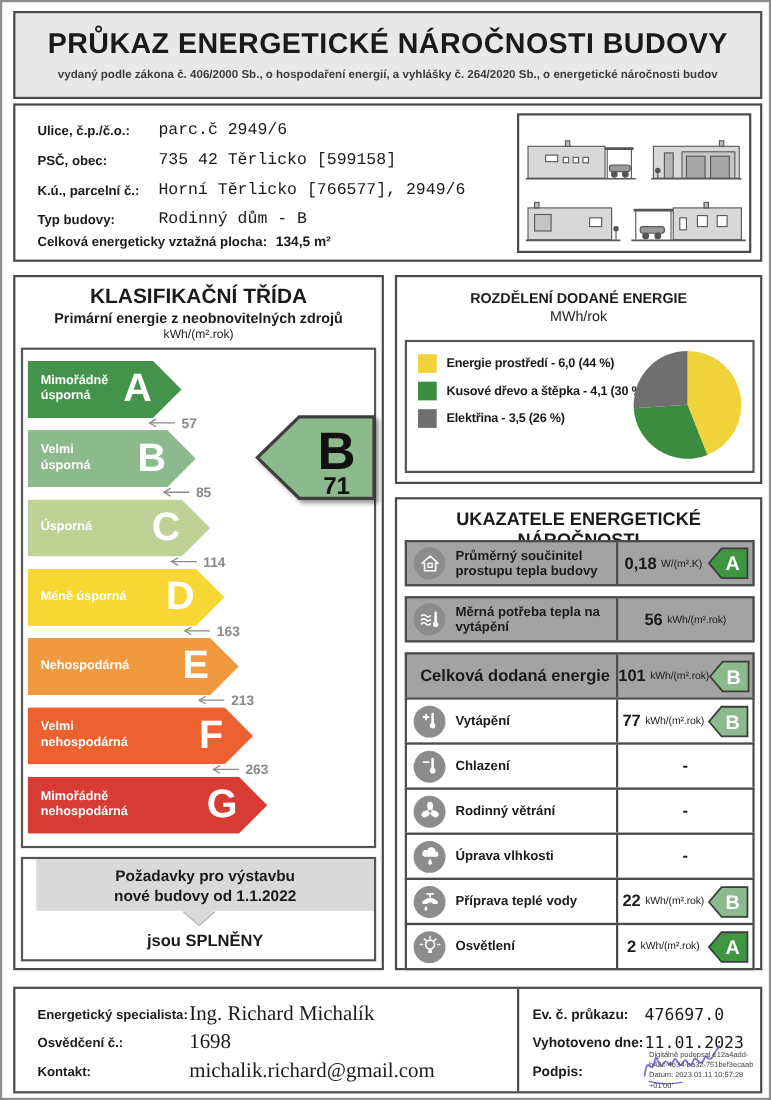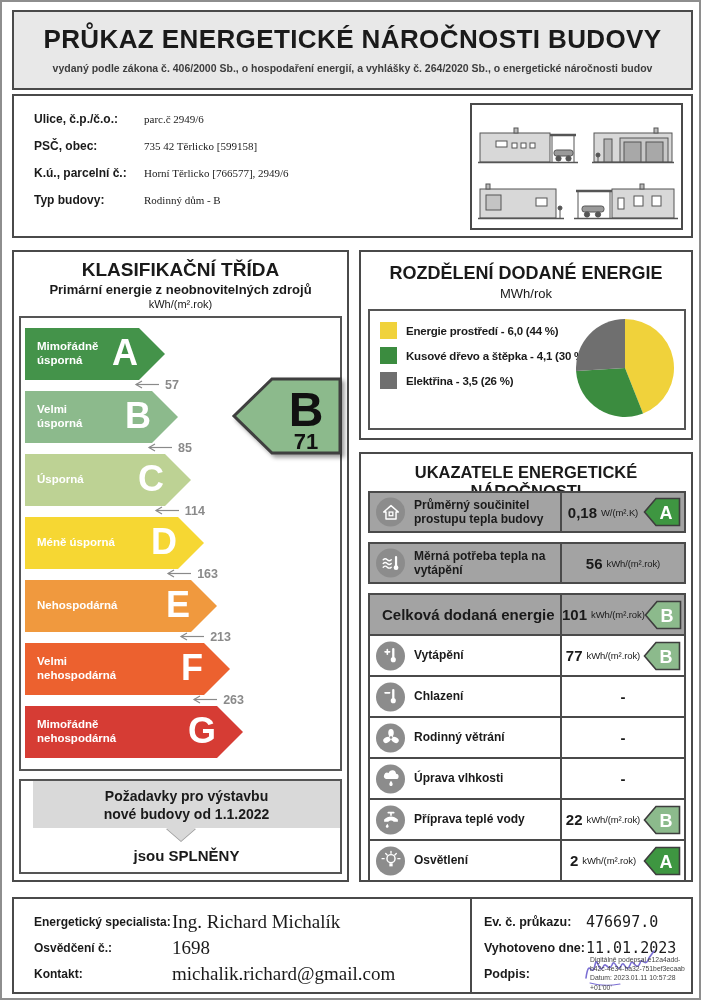--- a/index.html
+++ b/index.html
@@ -10,21 +10,21 @@
   
   .header{left:10px;top:8px;width:681px;height:80px;background:#e8e8e8;}
   .h-title{text-align:center;font-size:26px;font-weight:bold;margin-top:12px;letter-spacing:.4px;}
   .h-sub{text-align:center;font-size:10.5px;font-weight:bold;color:#3d3d3d;margin-top:7px;}
 
   
   .info{left:10px;top:92px;width:681px;height:144px;}
   .info-rows{position:absolute;left:20px;top:9px;}
   .i-row{height:27px;display:flex;align-items:center;}
   .i-label{width:110px;font-size:12px;font-weight:bold;}
-  .i-value{font-family:Liberation Serif, serif;font-size:11px;}
+  .i-value{font-family:Liberation Mono, monospace;font-size:15px;}
   .area-row{position:absolute;left:20px;top:117px;font-size:12px;font-weight:bold;}
   .area-row .a-value{margin-left:8px;font-size:12.5px;}
   .elev-box{position:absolute;right:8px;top:7px;width:213px;height:127px;border:2px solid #4a4a4a;background:#fff;box-sizing:border-box;}
 
   
   .classp{left:10px;top:248px;width:337px;height:632px;}
   .c-title{text-align:center;font-size:19px;font-weight:bold;margin-top:7px;}
   .c-sub{text-align:center;font-size:13px;font-weight:bold;margin-top:1px;}
   .c-unit{text-align:center;font-size:11px;margin-top:1px;}
   .scale{position:absolute;left:5px;top:64px;width:323px;height:455px;border:2px solid #555;box-sizing:border-box;}
@@ -42,21 +42,21 @@
   .req{position:absolute;left:5px;top:527px;width:323px;height:95px;border:2px solid #555;box-sizing:border-box;padding-left:12px;}
   .req-gray{height:47px;background:#d9d9d9;text-align:center;font-size:14px;font-weight:bold;
         line-height:1.25;padding-top:7px;box-sizing:border-box;}
   .req-tri{position:absolute;left:50%;top:47px;transform:translateX(-50%);width:0;height:0;
         border-left:15px solid transparent;border-right:15px solid transparent;border-top:13px solid #d9d9d9;
         filter:drop-shadow(0 1.5px 0 #9a9a9a);}
   .req-result{text-align:center;font-size:15px;font-weight:bold;margin-top:19px;}
 
   
   .energy{left:357px;top:248px;width:334px;height:190px;}
-  .e-title{text-align:center;font-size:18px;font-weight:bold;margin-top:11px;}
+  .e-title{text-align:center;font-size:13px;font-weight:bold;margin-top:11px;}
   .e-unit{text-align:center;font-size:13px;margin-top:2px;}
   .e-inner{position:absolute;left:7px;top:57px;width:318px;height:121px;border:2px solid #555;box-sizing:border-box;}
   .legend{position:absolute;left:10px;top:11px;}
   .legend-item{display:flex;align-items:center;margin-bottom:8px;}
   .swatch{width:17px;height:17px;margin-right:9px;flex:0 0 17px;}
   .legend-text{font-size:11.5px;font-weight:bold;letter-spacing:-.2px;white-space:nowrap;}
   .pie{position:absolute;right:8px;top:6px;}
 
   
   .indicators{left:357px;top:450px;width:334px;height:430px;}
@@ -116,20 +116,23 @@
         </div>
         <div class="i-row">
           <span class="i-label">K.ú., parcelní č.:</span>
           <span class="i-value">Horní Těrlicko [766577], 2949/6</span>
         </div>
         <div class="i-row">
           <span class="i-label">Typ budovy:</span>
           <span class="i-value">Rodinný dům - B</span>
         </div>
       </div>
+    <div class="area-row">
+      <span>Celková energeticky vztažná plocha:</span><span class="a-value">134,5 m²</span>
+    </div>
     <div class="elev-box">
       <svg width="209" height="123" viewBox="0 0 209 123">
         <g stroke="#555" stroke-width="1" fill="#d8d8d8">
           <rect x="8" y="28" width="70" height="29"></rect>
             <rect x="42" y="23" width="4" height="5" fill="#bbb"></rect>
           <rect x="24" y="36" width="11" height="6" fill="#fff"></rect>
             <rect x="40" y="38" width="5" height="5" fill="#fff"></rect>
           <rect x="49" y="38" width="5" height="5" fill="#fff"></rect>
             <rect x="58" y="38" width="5" height="5" fill="#fff"></rect>
           <line x1="78" y1="30" x2="104" y2="30" stroke-width="2.5"></line>

